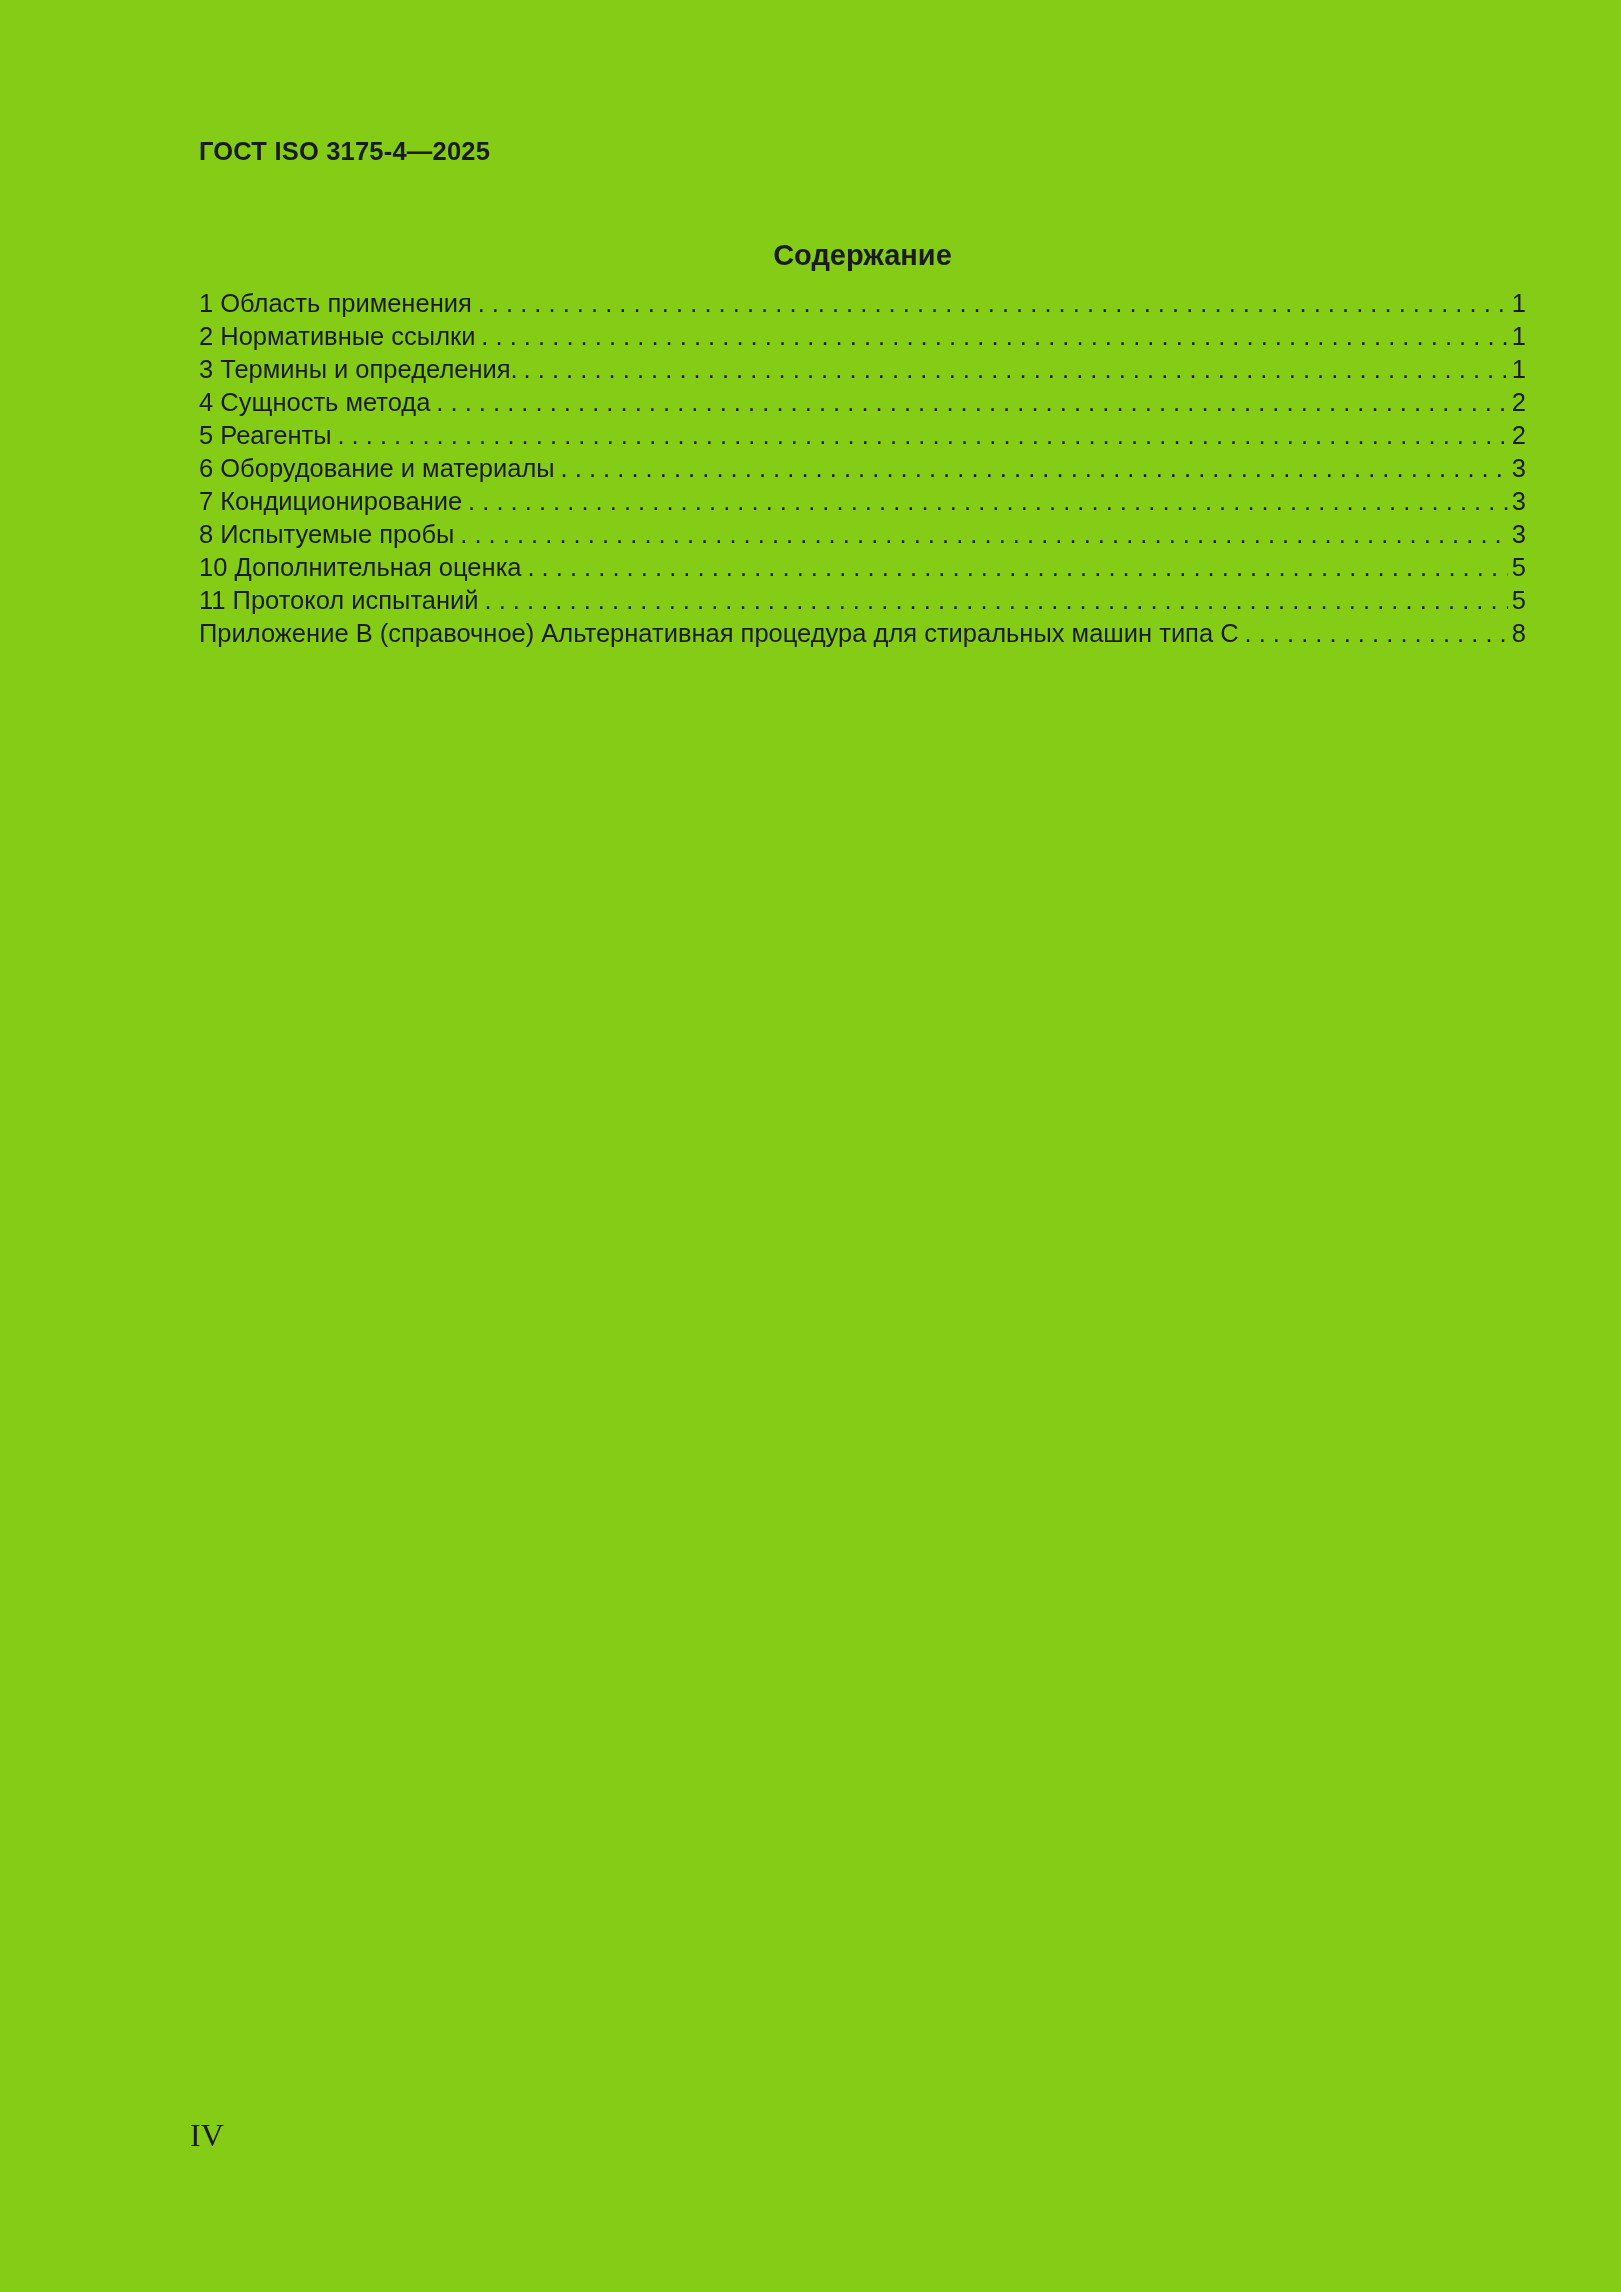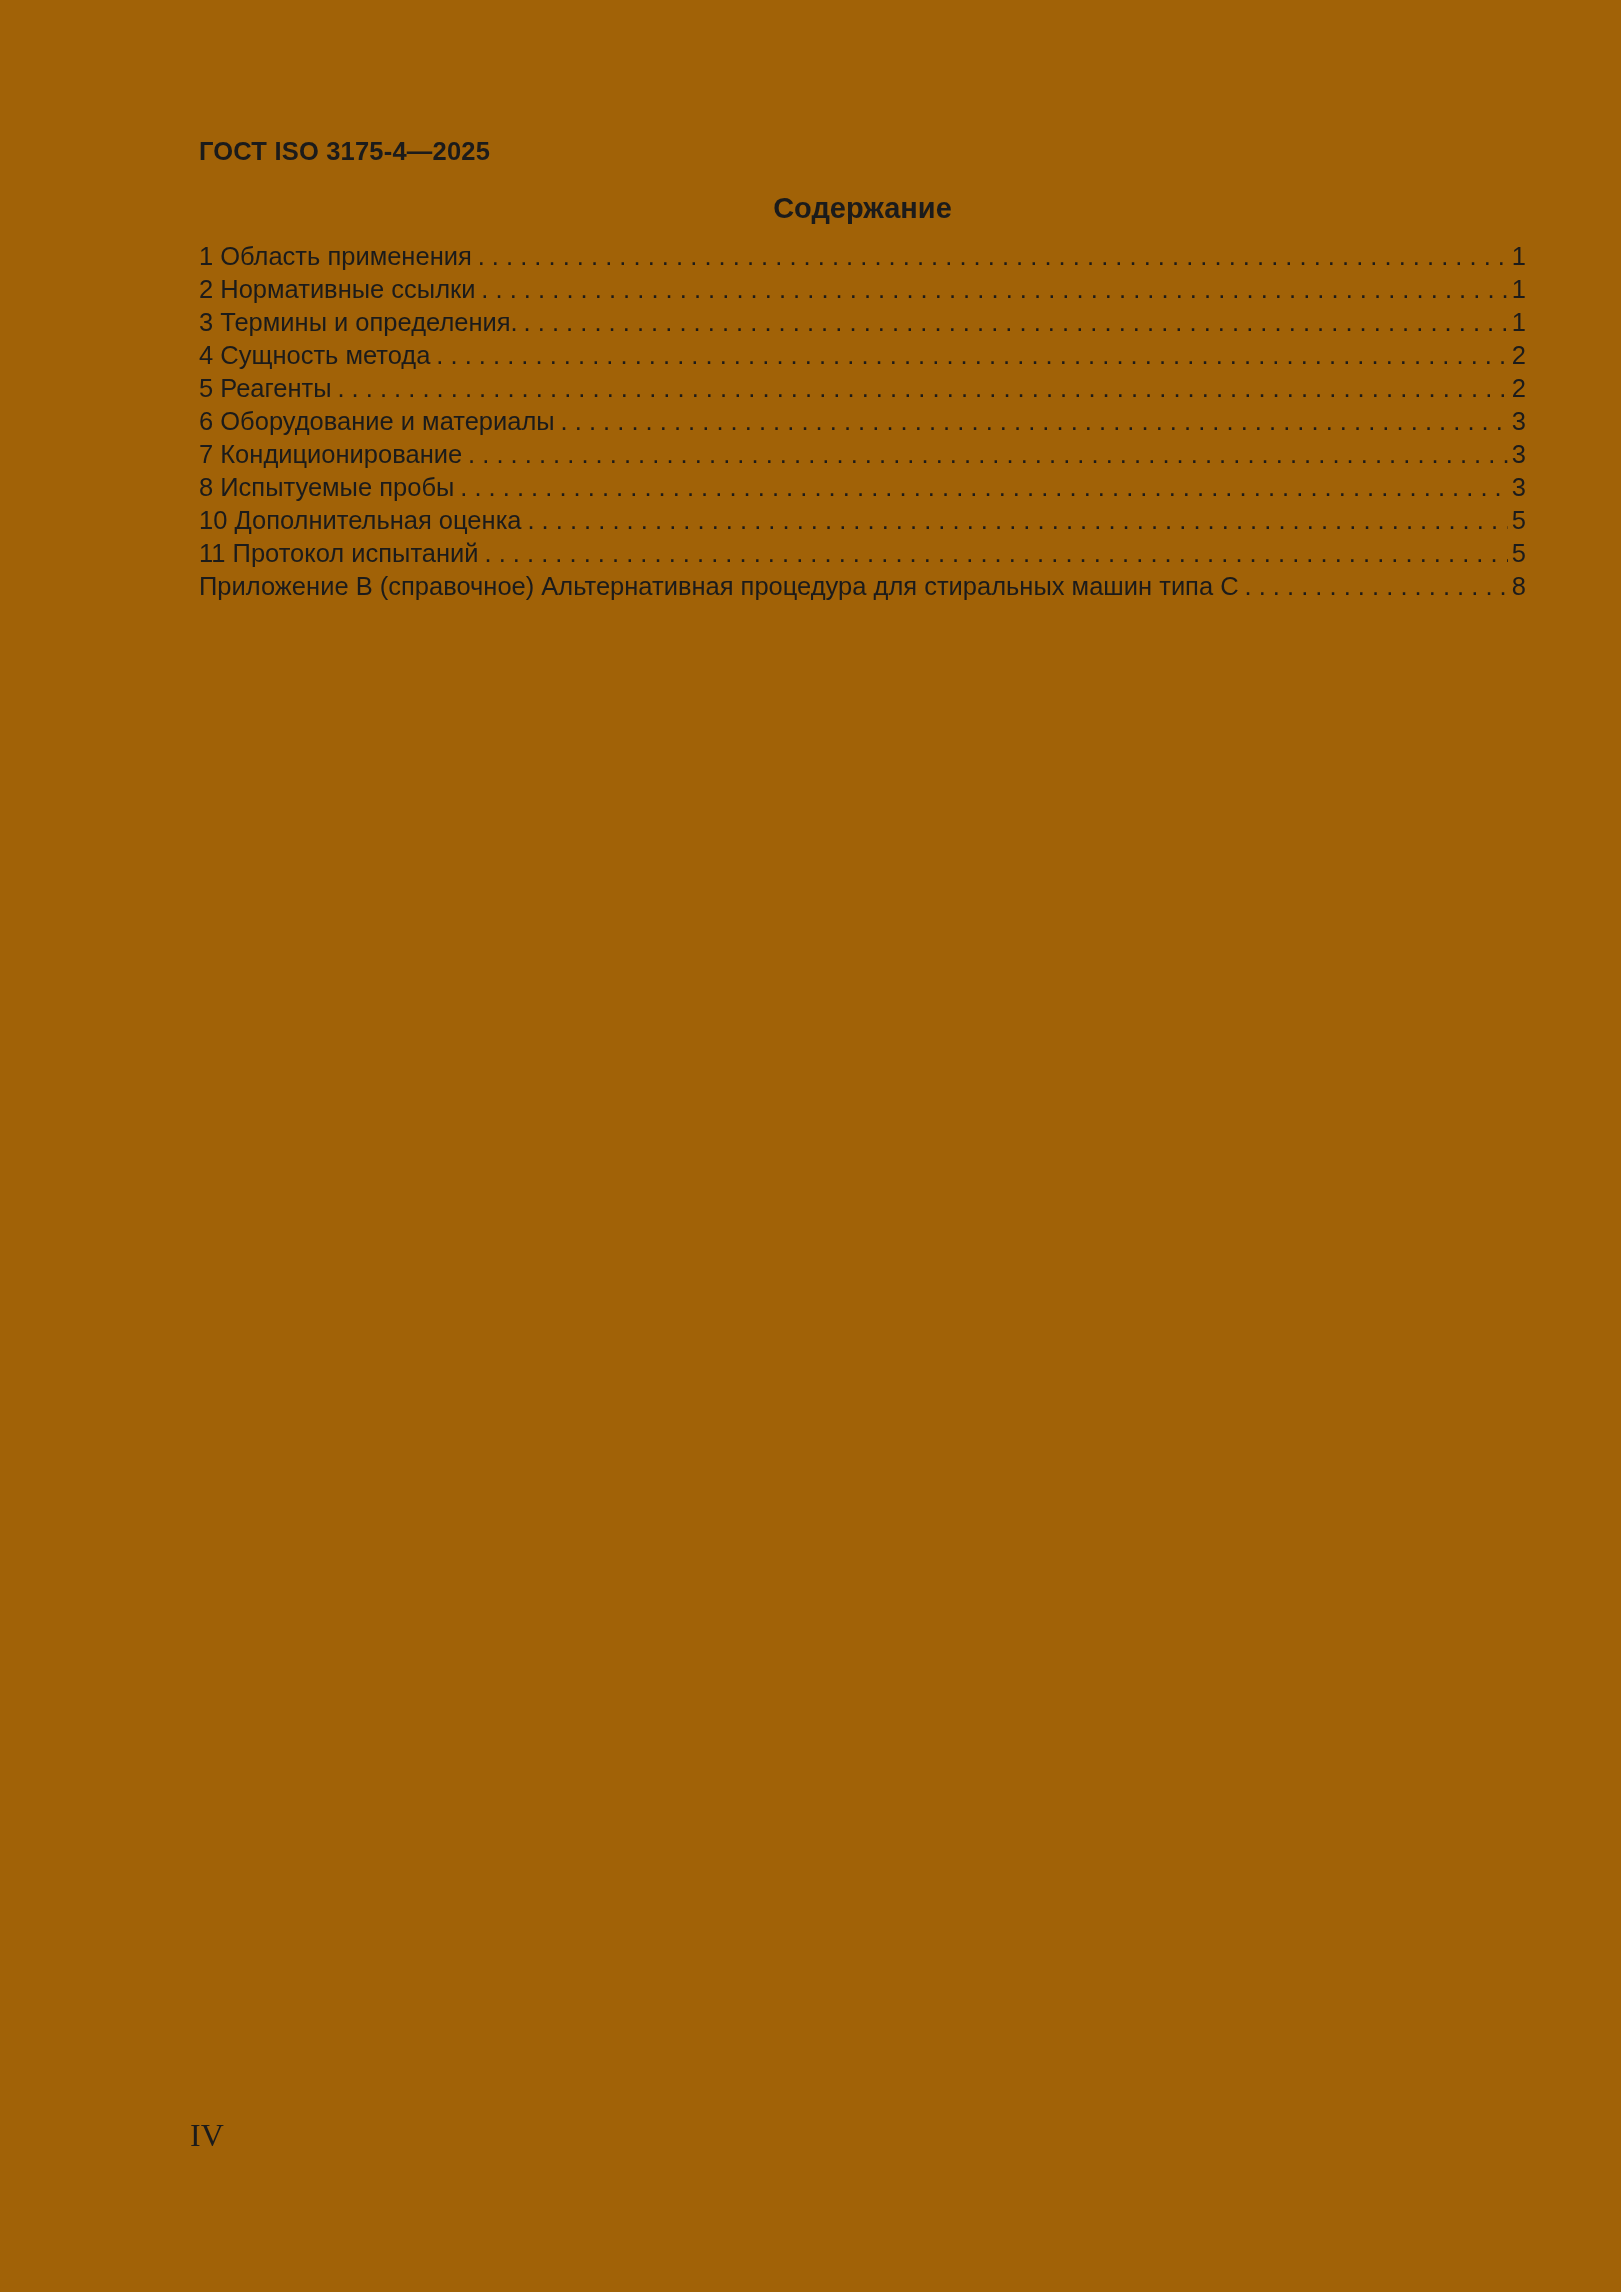--- a/index.html
+++ b/index.html
@@ -11,36 +11,36 @@
     width: 1621px;
     height: 2293px;
     font-family: "Liberation Sans", sans-serif;
     color: #1b1b1b;
     position: relative;
   }
   .page {
     position: relative;
     width: 1621px;
     height: 2293px;
-    background: #a16207;
+    background: #84cc16;
     overflow: hidden;
   }
   .content {
     position: absolute;
     left: 199px;
     right: 95px;
     top: 137px;
   }
   .doc-code {
     font-size: 25.5px;
     font-weight: bold;
     letter-spacing: 0.2px;
   }
   .toc-title {
-    margin-top: 26px;
+    margin-top: 73px;
     text-align: center;
     font-size: 29px;
     font-weight: bold;
   }
   .toc {
     margin-top: 15px;
     font-size: 25.5px;
   }
   .row {
     display: flex;

